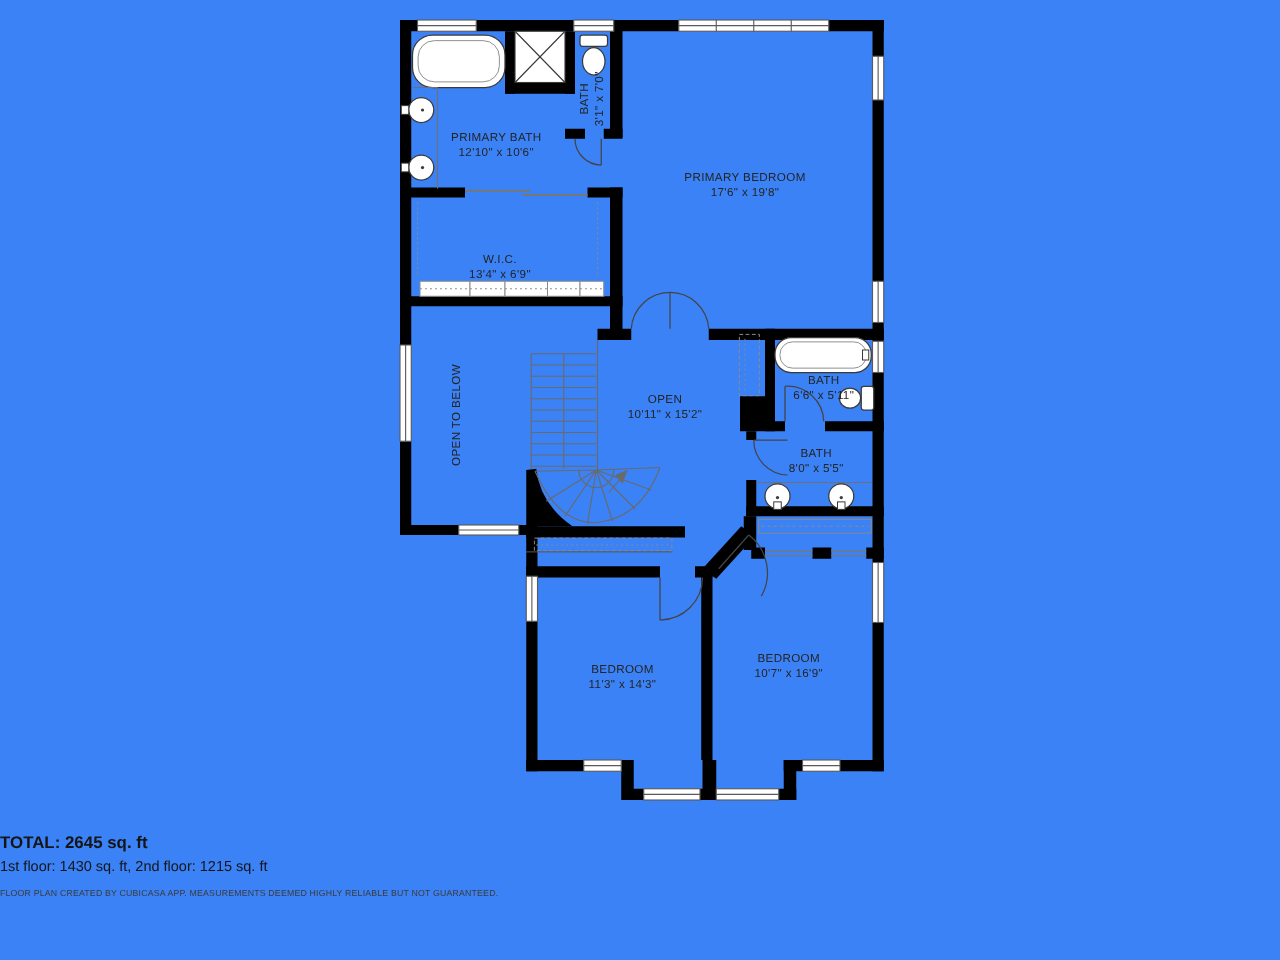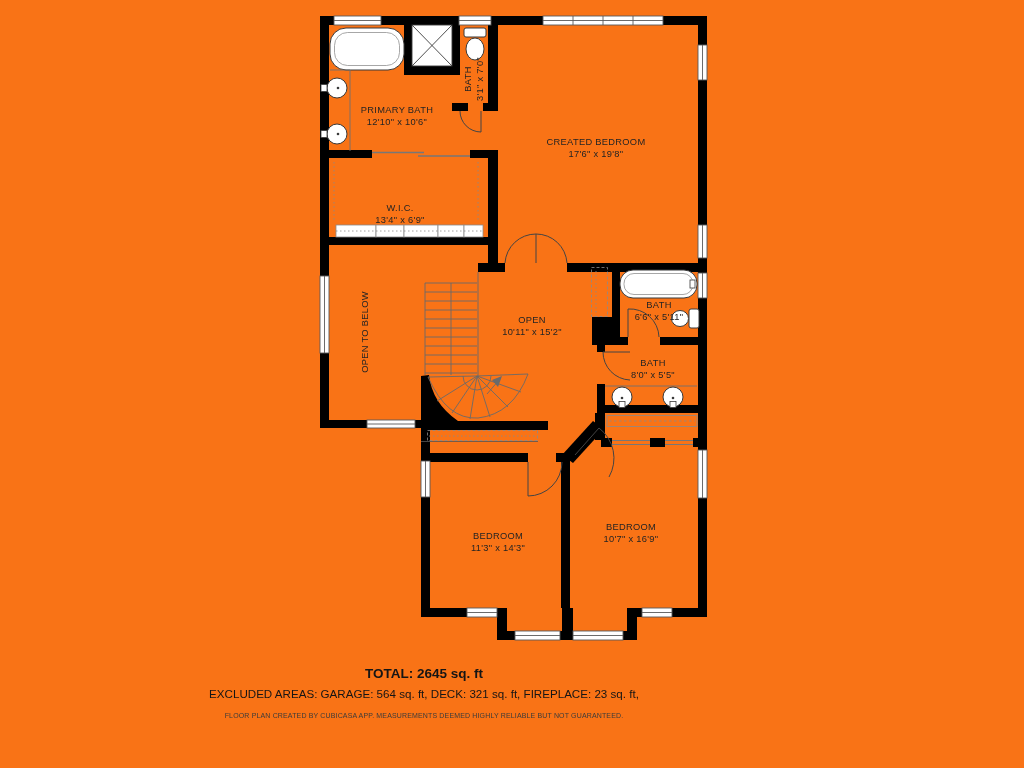--- a/index.html
+++ b/index.html
@@ -1,24 +1,24 @@
 <!DOCTYPE html>
 <html><head>
 <meta charset="utf-8">
 <style>
   html,body{margin:0;padding:0;background:#fff;}
-  .canvas{position:relative;width:1024px;height:768px;background:#f97316;overflow:hidden;
+  .canvas{position:relative;width:1024px;height:768px;background:#3b82f6;overflow:hidden;
           font-family:"Liberation Sans",sans-serif;}
   .plan-svg{position:absolute;left:0;top:0;}
   .room-label{position:absolute;text-align:center;color:#242424;font-size:9.3px;line-height:11.5px;
               letter-spacing:.3px;white-space:nowrap;transform:translate(-50%,-50%);}
   .room-label .nm{display:block;}
   .room-label .dims{display:block;}
   .room-label.vert{transform:translate(-50%,-50%) rotate(-90deg);}
-  .footer{position:absolute;left:0;width:848px;top:666px;text-align:center;color:#151515;}
+  .footer{position:absolute;left:0;width:848px;top:666px;color:#151515;}
   .f-total{font-size:13.5px;font-weight:bold;margin:0 0 6px 0;line-height:15px;}
   .f-line{font-size:11.6px;line-height:14.6px;margin:0;}
   .f-disc{font-size:7px;line-height:9px;margin:9px 0 0 0;color:#3b3b3b;letter-spacing:.15px;}
 </style>
 </head>
 <body>
 
 <div class="canvas">
 
   <svg class="plan-svg" width="1024" height="768" viewBox="0 0 1024 768">
@@ -246,21 +246,21 @@
     <span class="nm">PRIMARY BATH</span>
     <span class="dims">12'10" x 10'6"</span>
   </div>
 
   <div class="room-label vert" style="left:474px;top:79px;">
     <span class="nm">BATH</span>
     <span class="dims">3'1" x 7'0"</span>
   </div>
 
   <div class="room-label" style="left:596px;top:148px;">
-    <span class="nm">CREATED BEDROOM</span>
+    <span class="nm">PRIMARY BEDROOM</span>
     <span class="dims">17'6" x 19'8"</span>
   </div>
 
   <div class="room-label" style="left:400px;top:198px;margin-top:16px;">
     <span class="nm">W.I.C.</span>
     <span class="dims">13'4" x 6'9"</span>
   </div>
 
   <div class="room-label vert" style="left:366px;top:332px;">
     <span class="nm">OPEN TO BELOW</span>
@@ -286,17 +286,17 @@
     <span class="dims">11'3" x 14'3"</span>
   </div>
 
   <div class="room-label" style="left:631px;top:533px;">
     <span class="nm">BEDROOM</span>
     <span class="dims">10'7" x 16'9"</span>
   </div>
 
   <div class="footer">
     <p class="f-total">TOTAL: 2645 sq. ft</p>
-    <p class="f-line">EXCLUDED AREAS: GARAGE: 564 sq. ft, DECK: 321 sq. ft, FIREPLACE: 23 sq. ft,</p>
+    <p class="f-line">1st floor: 1430 sq. ft, 2nd floor: 1215 sq. ft</p>
     <p class="f-disc">FLOOR PLAN CREATED BY CUBICASA APP. MEASUREMENTS DEEMED HIGHLY RELIABLE BUT NOT GUARANTEED.</p>
   </div>
 
 </div>
 
 </body></html>

